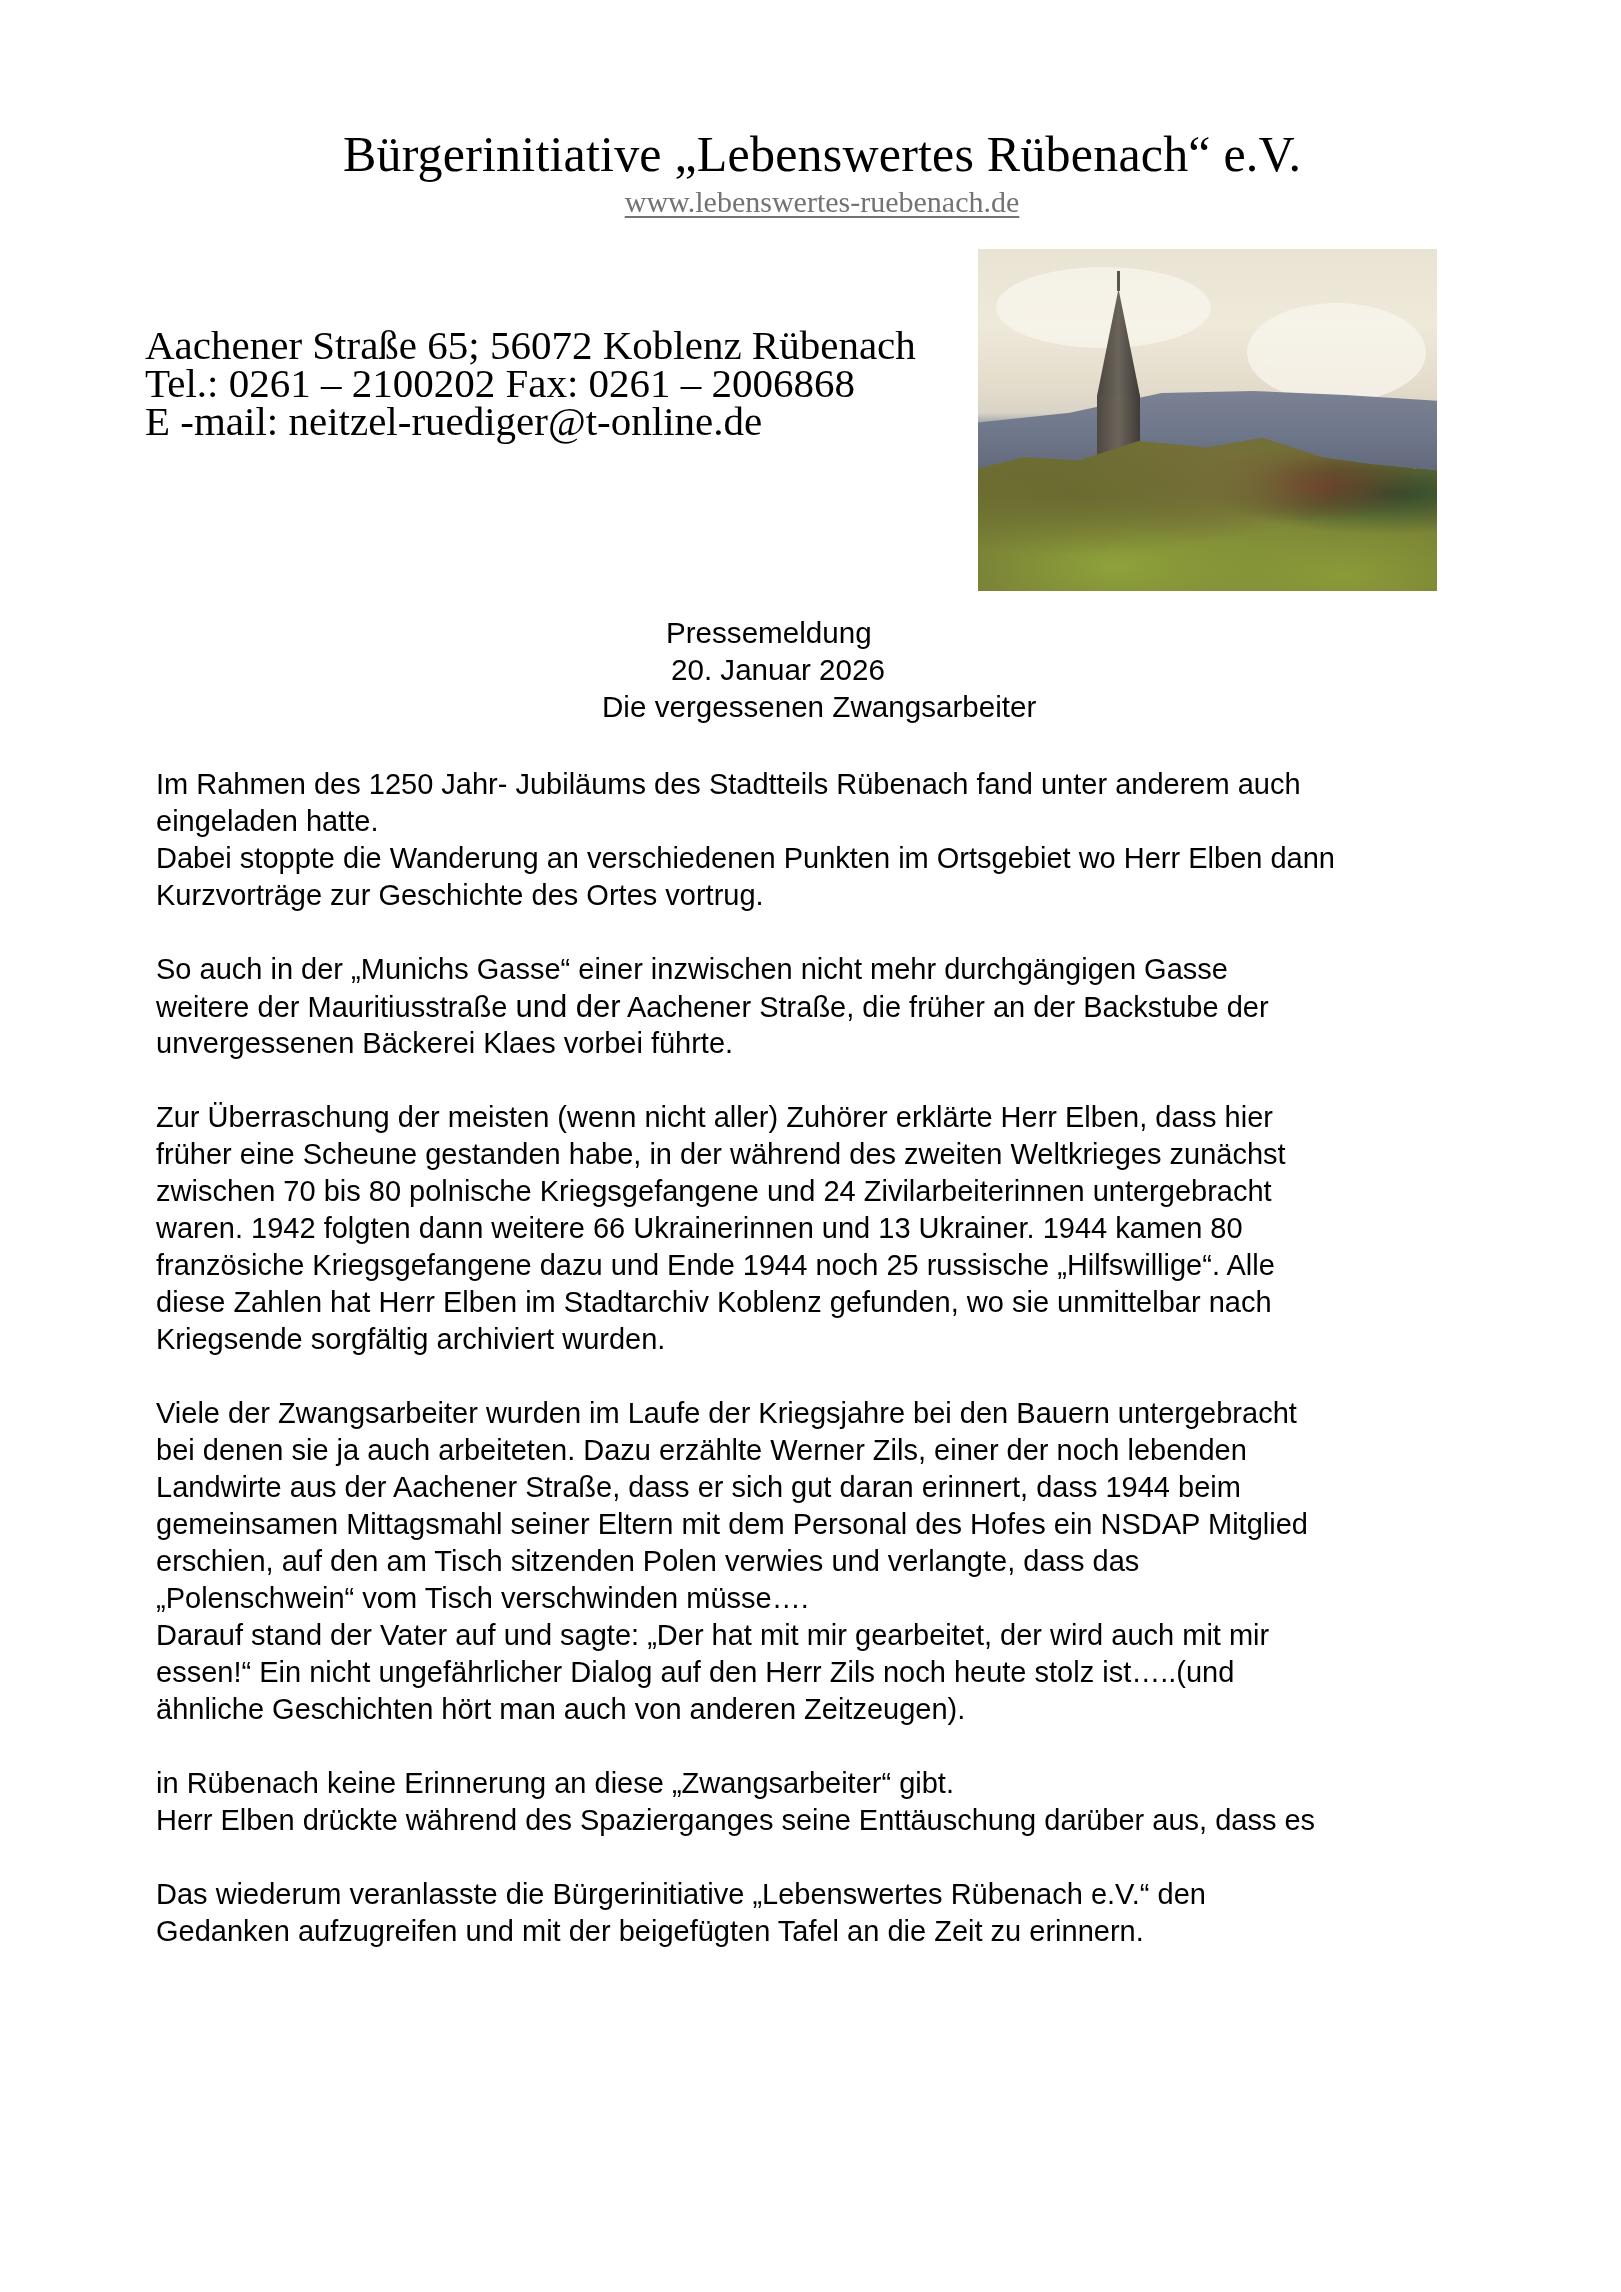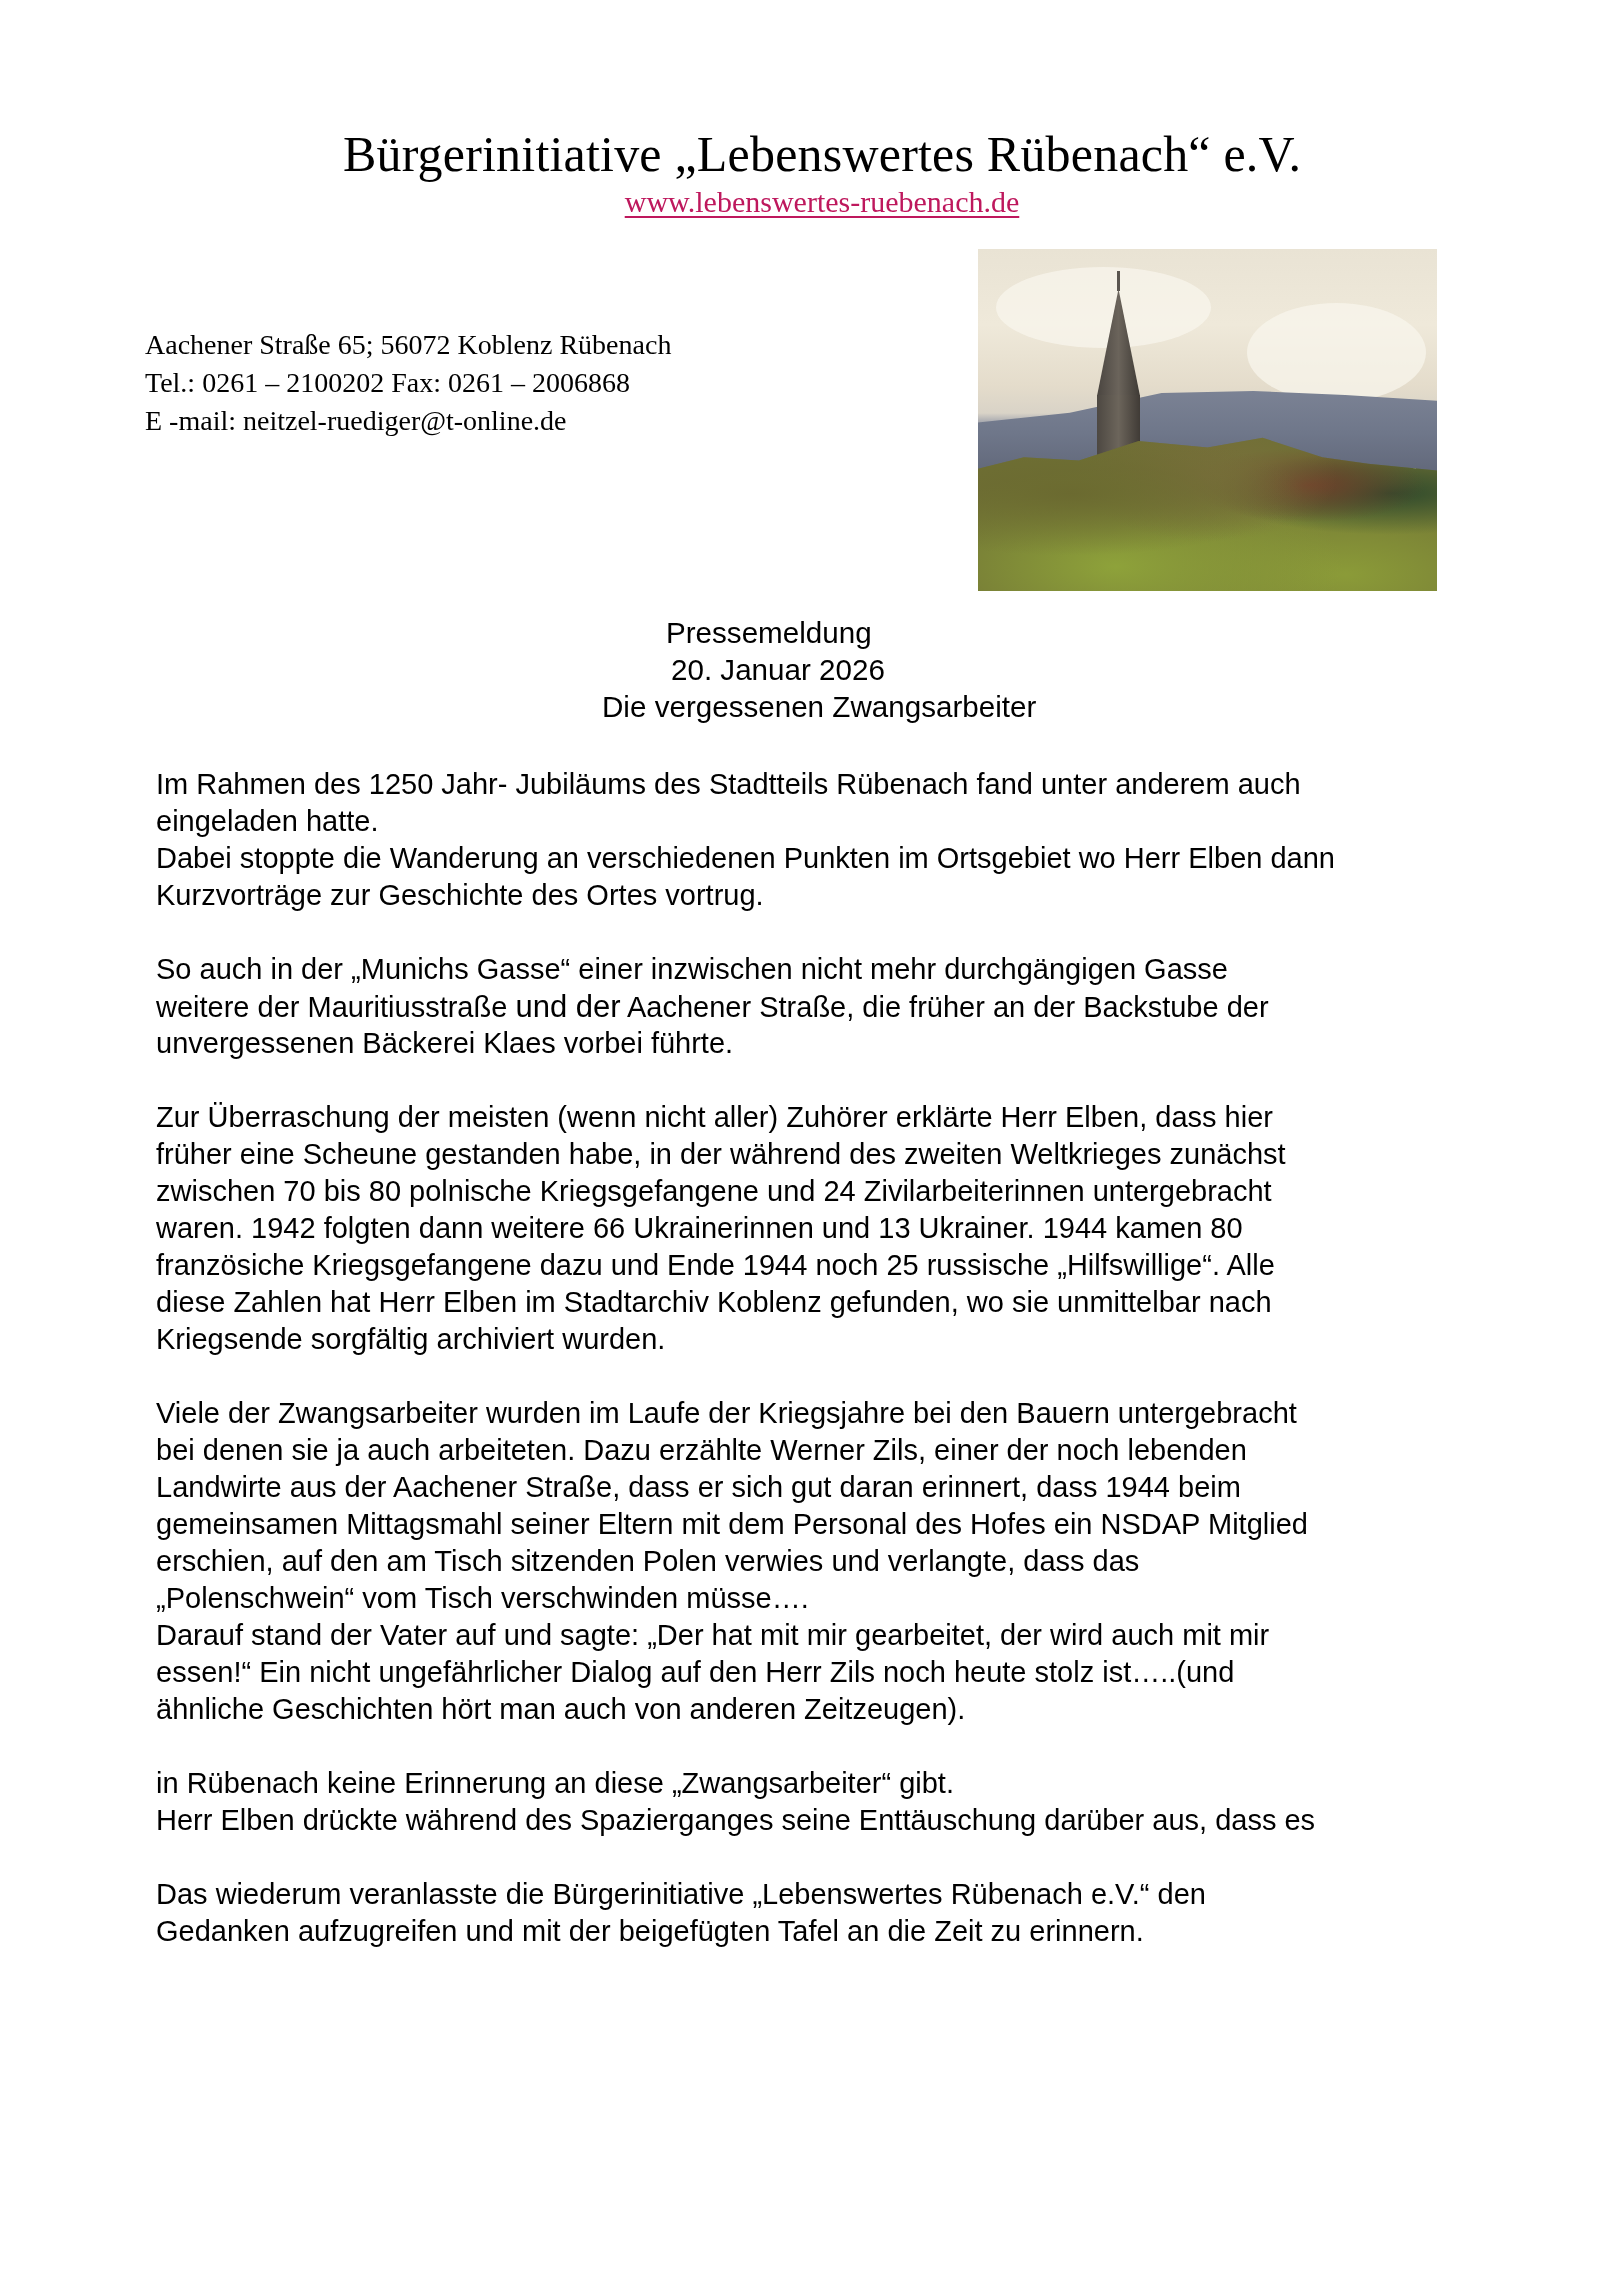--- a/index.html
+++ b/index.html
@@ -31,31 +31,31 @@
     .org-url {
       position: absolute;
       left: 0;
       width: 1644px;
       top: 184px;
       text-align: center;
       font-size: 30px;
       line-height: 36px;
     }
     .org-url a {
-      color: #be185d;
+      color: #737373;
       text-decoration: underline;
       text-decoration-thickness: 1.8px;
       text-underline-offset: 3.6px;
     }
 
     .address {
       position: absolute;
       left: 145px;
       top: 326px;
-      font-size: 28px;
+      font-size: 41px;
       line-height: 38px;
       white-space: nowrap;
     }
     .address div { height: 38px; }
 
     .photo {
       position: absolute;
       left: 978px;
       top: 249px;
       width: 459px;

